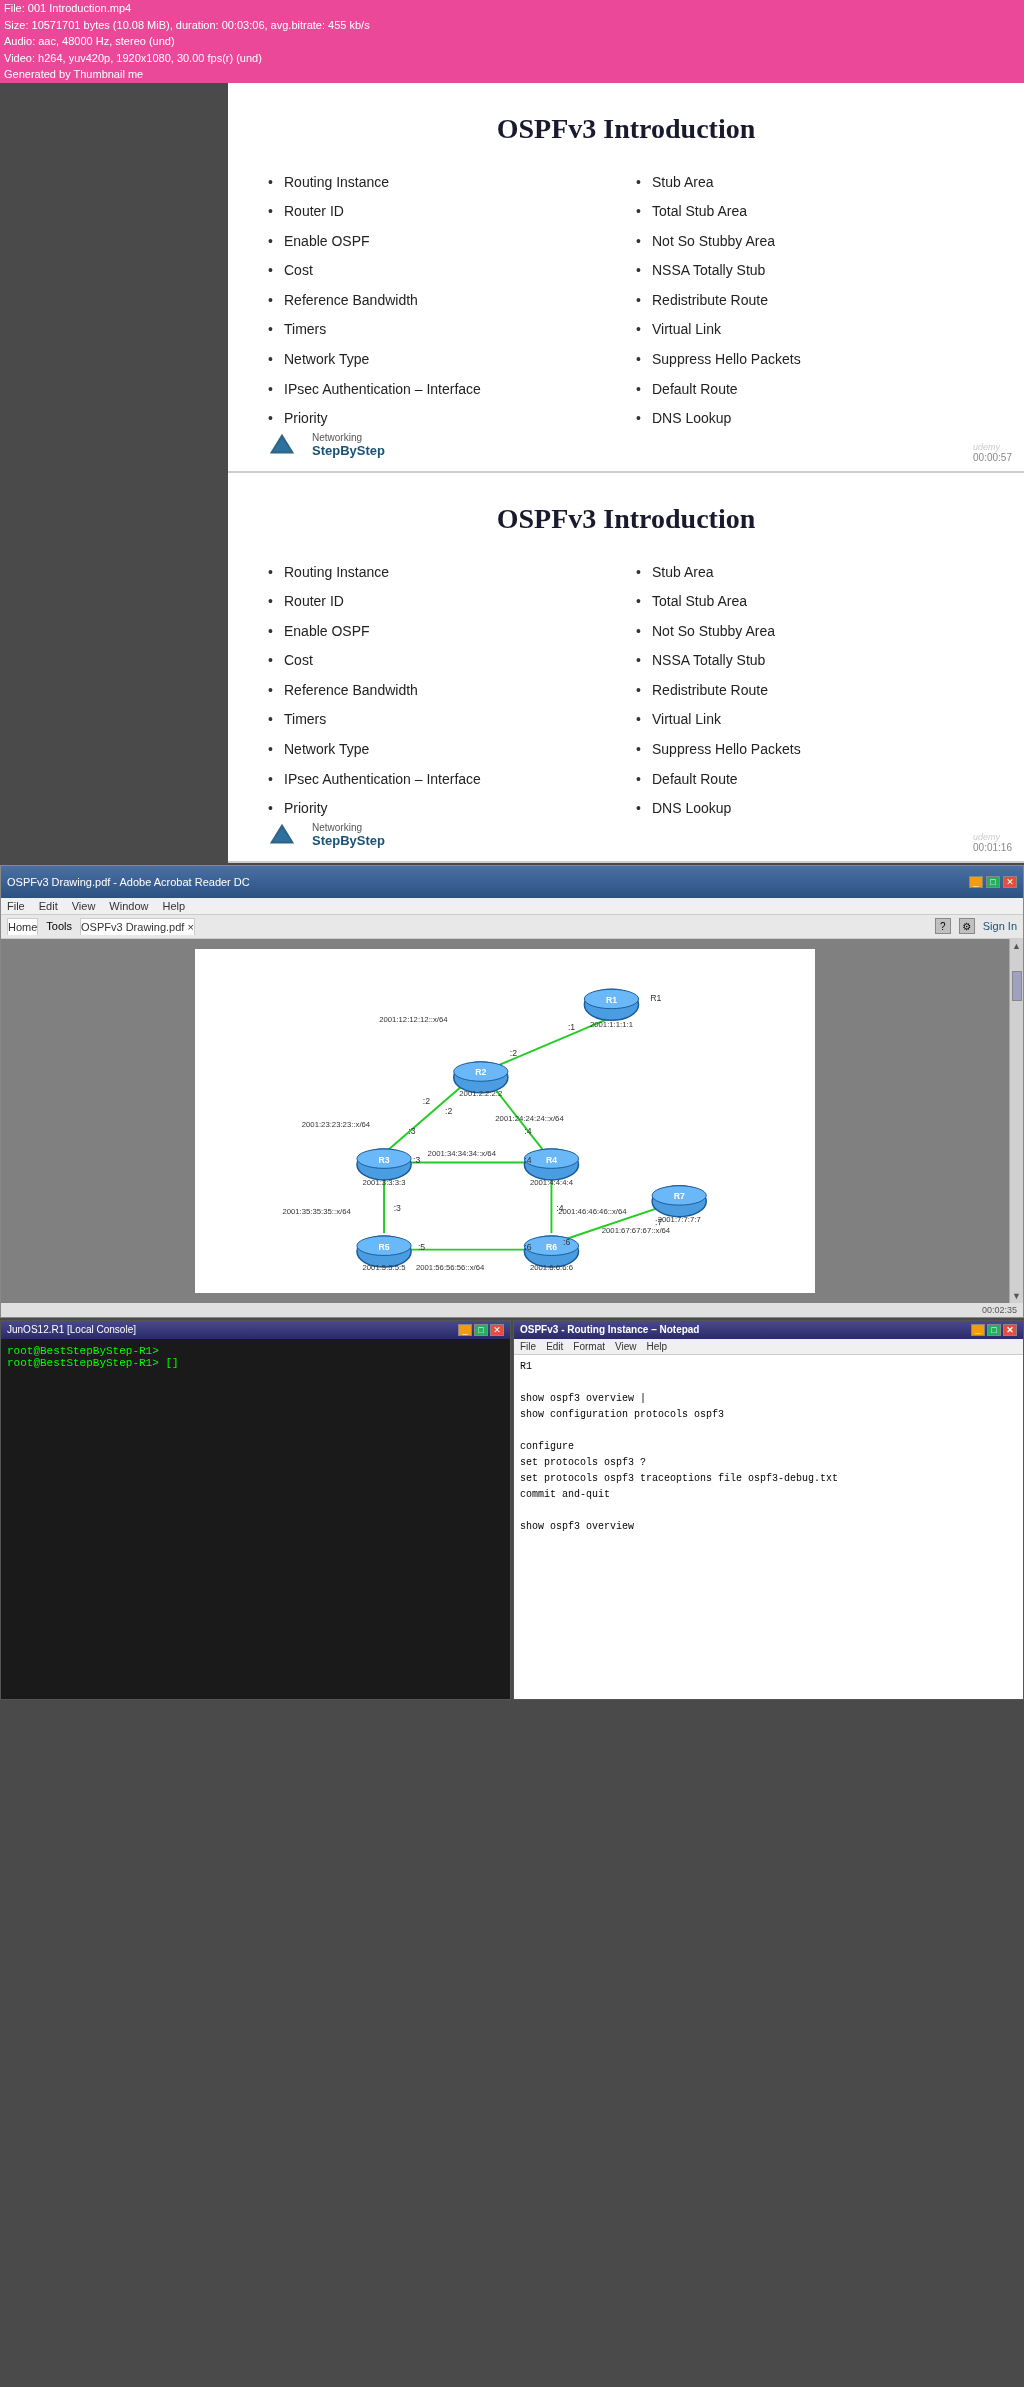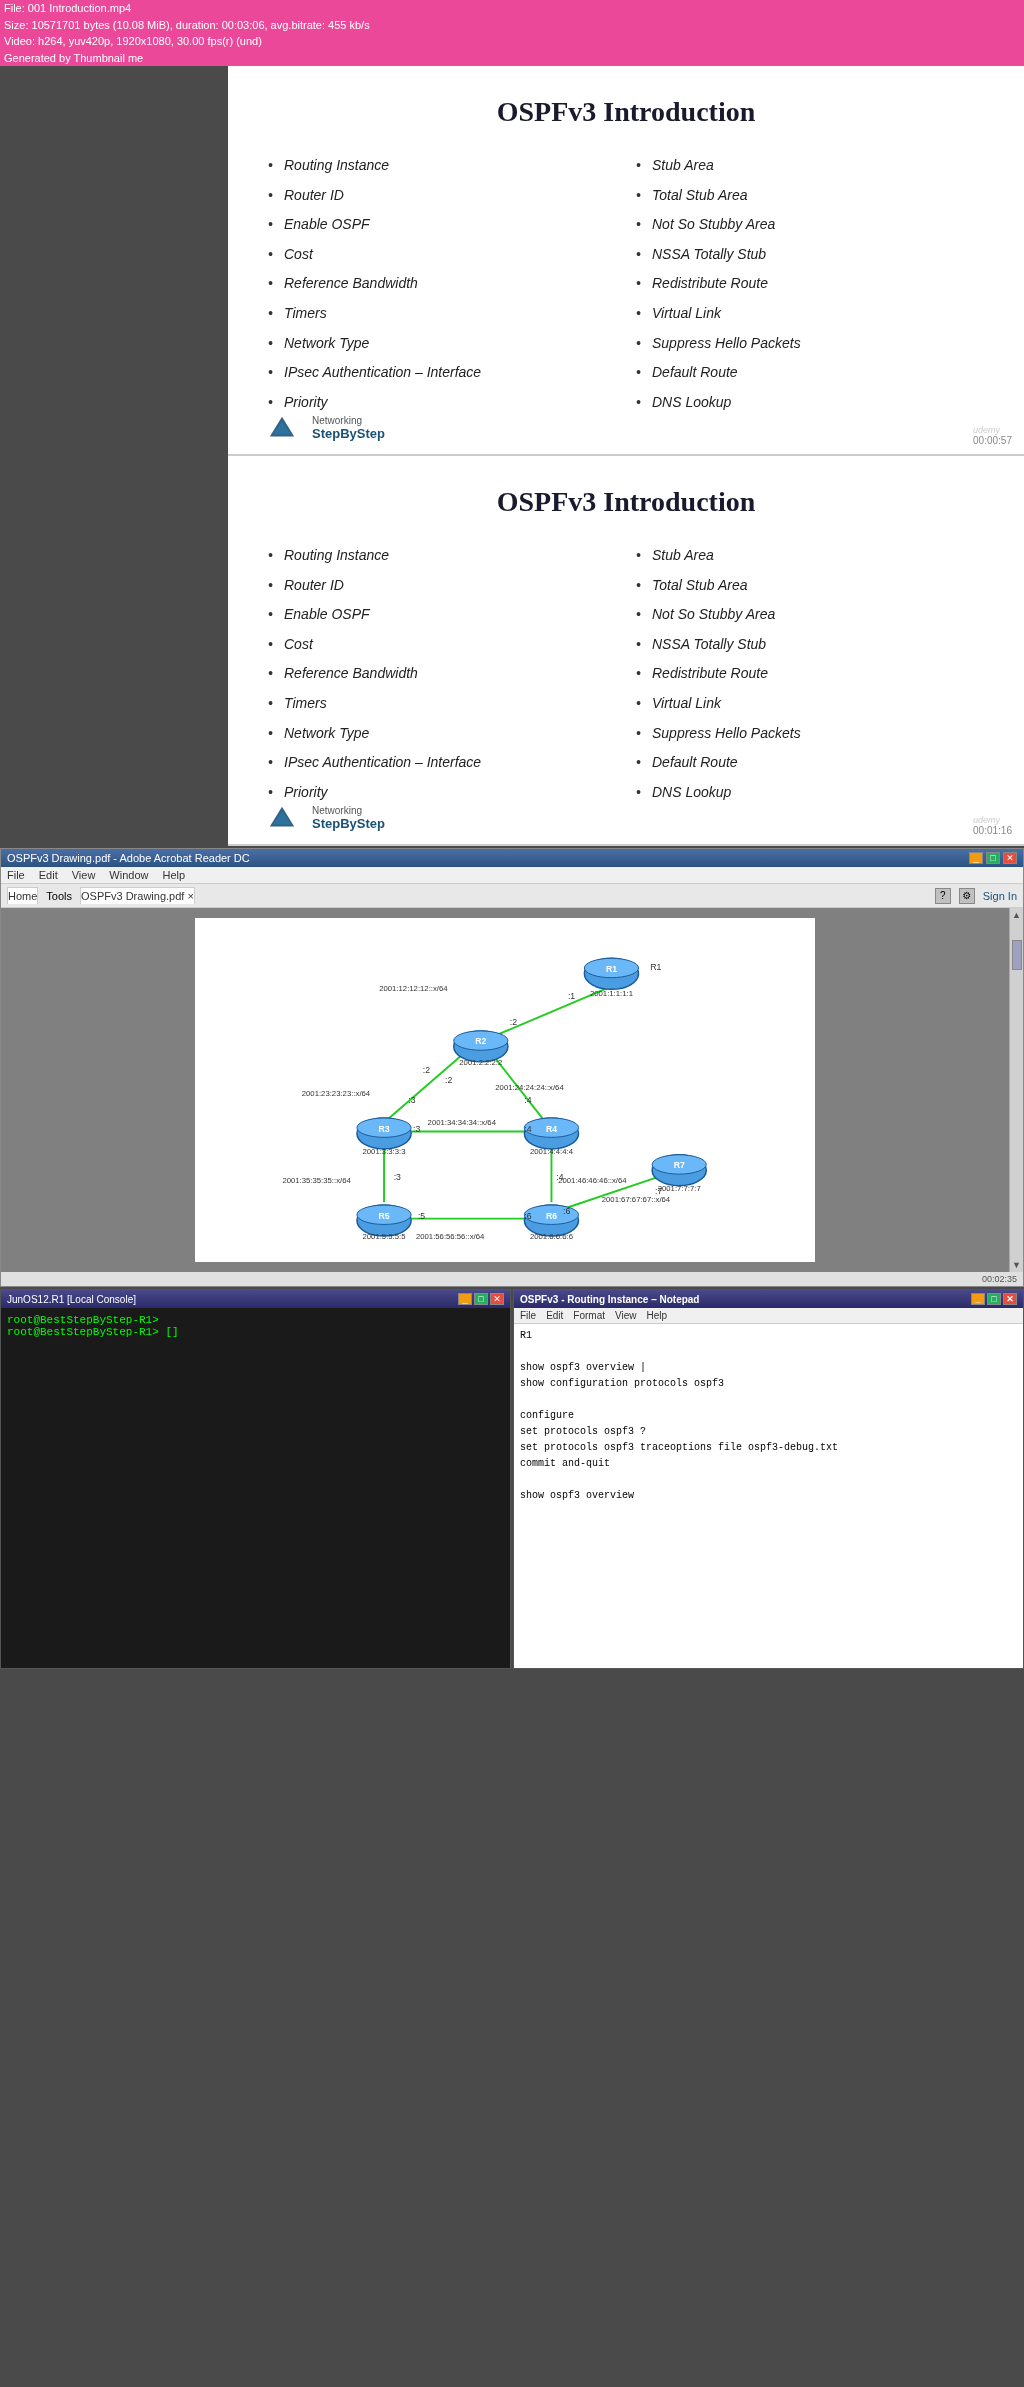--- a/index.html
+++ b/index.html
@@ -37,21 +37,20 @@
       font-size: 28px;
       font-weight: bold;
       color: #1a1a2e;
       margin-bottom: 28px;
       font-family: Georgia, serif;
     }
 
     .slide-content {
       display: flex;
       gap: 20px;
-      font-style: italic;
     }
 
     .slide-col {
       flex: 1;
     }
 
     .slide-col ul {
       list-style: none;
       padding: 0;
     }
@@ -110,21 +109,21 @@
       background: #f0f0f0;
       border: 1px solid #888;
       margin-top: 2px;
       position: relative;
     }
 
     .acrobat-titlebar {
       background: linear-gradient(to bottom, #4a6fa5, #2c5282);
       color: #fff;
       font-size: 11px;
-      padding: 3px 6px;
+      padding: 10px 6px;
       display: flex;
       justify-content: space-between;
     }
 
     .acrobat-titlebar-controls {
       display: flex;
       gap: 3px;
     }
 
     .win-btn {
@@ -298,20 +297,21 @@
       color: #ccc;
       font-style: italic;
     }
   </style>
 </head>
 <body>
 
 <div class="file-info-bar">
   <div>File: 001 Introduction.mp4</div>
   <div>Size: 10571701 bytes (10.08 MiB), duration: 00:03:06, avg.bitrate: 455 kb/s</div>
+  <div>Audio: aac, 48000 Hz, stereo (und)</div>
   <div>Video: h264, yuv420p, 1920x1080, 30.00 fps(r) (und)</div>
   <div>Generated by Thumbnail me</div>
 </div>
 
 <div class="slide-container">
   <div class="slide">
     <div class="slide-title">OSPFv3 Introduction</div>
     <div class="slide-content">
       <div class="slide-col">
         <ul id="slide1-col1-list">

